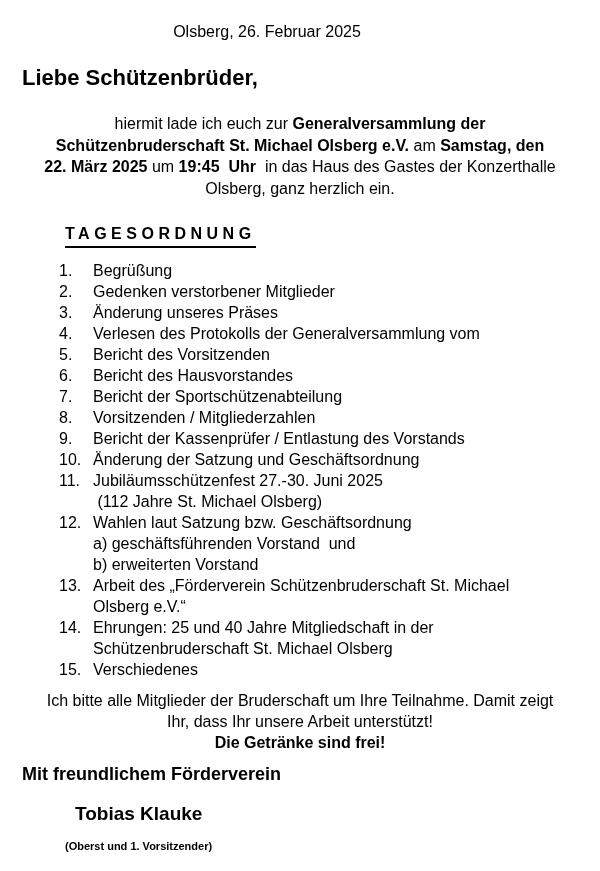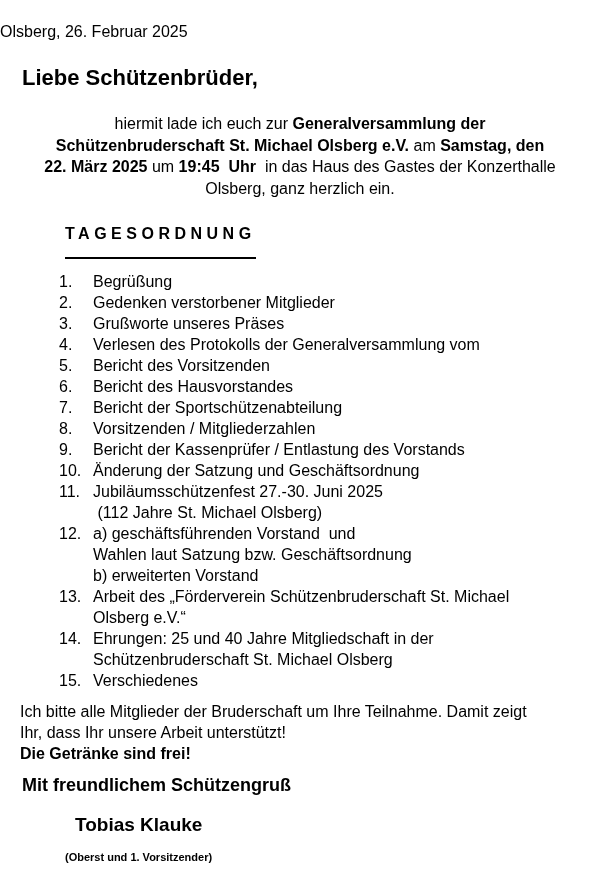--- a/index.html
+++ b/index.html
@@ -18,21 +18,21 @@
     width: 600px;
     height: 871px;
     position: relative;
     background: #ffffff;
   }
   .b { font-weight: bold; }
 
   .date-line {
     padding-top: 22px;
     margin-right: 66px;
-    text-align: left;
+    text-align: center;
     font-size: 16px;
     line-height: 19px;
     white-space: pre-wrap;
   }
   .salutation {
     margin: 24px 0 0 22px;
     font-size: 22px;
     font-weight: bold;
     line-height: 26px;
   }
@@ -45,41 +45,41 @@
   }
   .agenda-title-wrap {
     margin: 26px 0 0 65px;
   }
   .agenda-title {
     display: inline-block;
     font-size: 16px;
     font-weight: bold;
     letter-spacing: 4.5px;
     border-bottom: 2px solid #000;
-    padding-bottom: 14px;
+    padding-bottom: 3px;
   }
   .agenda-list {
     margin: 12px 0 0 59px;
     font-size: 16px;
     line-height: 21px;
   }
   .agenda-item {
     display: flex;
     align-items: flex-start;
   }
   .agenda-num {
     flex: 0 0 34px;
     width: 34px;
   }
   .agenda-text { flex: 1 1 auto; }
   .agenda-text div { white-space: pre-wrap; }
 
   .closing {
     margin: 10px 20px 0 20px;
-    text-align: left;
+    text-align: center;
     font-size: 16px;
     line-height: 21px;
     white-space: pre-wrap;
   }
   .regards {
     margin: 11px 0 0 22px;
     font-size: 18px;
     font-weight: bold;
     line-height: 21px;
   }
@@ -120,21 +120,21 @@
       </div>
       <div class="agenda-item">
         <div class="agenda-num">2.</div>
         <div class="agenda-text">
           <div>Gedenken verstorbener Mitglieder</div>
         </div>
       </div>
       <div class="agenda-item">
         <div class="agenda-num">3.</div>
         <div class="agenda-text">
-          <div>Grußworte unseres Präses</div>
+          <div>Änderung unseres Präses</div>
         </div>
       </div>
       <div class="agenda-item">
         <div class="agenda-num">4.</div>
         <div class="agenda-text">
           <div>Verlesen des Protokolls der Generalversammlung vom</div>
         </div>
       </div>
       <div class="agenda-item">
         <div class="agenda-num">5.</div>
@@ -175,22 +175,22 @@
       <div class="agenda-item">
         <div class="agenda-num">11.</div>
         <div class="agenda-text">
           <div>Jubiläumsschützenfest 27.-30. Juni 2025</div>
           <div> (112 Jahre St. Michael Olsberg)</div>
         </div>
       </div>
       <div class="agenda-item">
         <div class="agenda-num">12.</div>
         <div class="agenda-text">
+          <div>Wahlen laut Satzung bzw. Geschäftsordnung</div>
           <div>a) geschäftsführenden Vorstand  und</div>
-          <div>Wahlen laut Satzung bzw. Geschäftsordnung</div>
           <div>b) erweiterten Vorstand</div>
         </div>
       </div>
       <div class="agenda-item">
         <div class="agenda-num">13.</div>
         <div class="agenda-text">
           <div>Arbeit des „Förderverein Schützenbruderschaft St. Michael</div>
           <div>Olsberg e.V.“</div>
         </div>
       </div>
@@ -204,19 +204,19 @@
       <div class="agenda-item">
         <div class="agenda-num">15.</div>
         <div class="agenda-text">
           <div>Verschiedenes</div>
         </div>
       </div>
     </div>
 
   <p class="closing"><span>Ich bitte alle Mitglieder der Bruderschaft um Ihre Teilnahme. Damit zeigt</span><br><span>Ihr, dass Ihr unsere Arbeit unterstützt!</span><br><span class="b">Die Getränke sind frei!</span></p>
 
-  <div class="regards">Mit freundlichem Schützengruß</div>
+  <div class="regards">Mit freundlichem Förderverein</div>
 
   <div class="signer-name">Tobias Klauke</div>
 
   <div class="signer-title">(Oberst und 1. Vorsitzender)</div>
 
 </div>
 
 </body></html>

